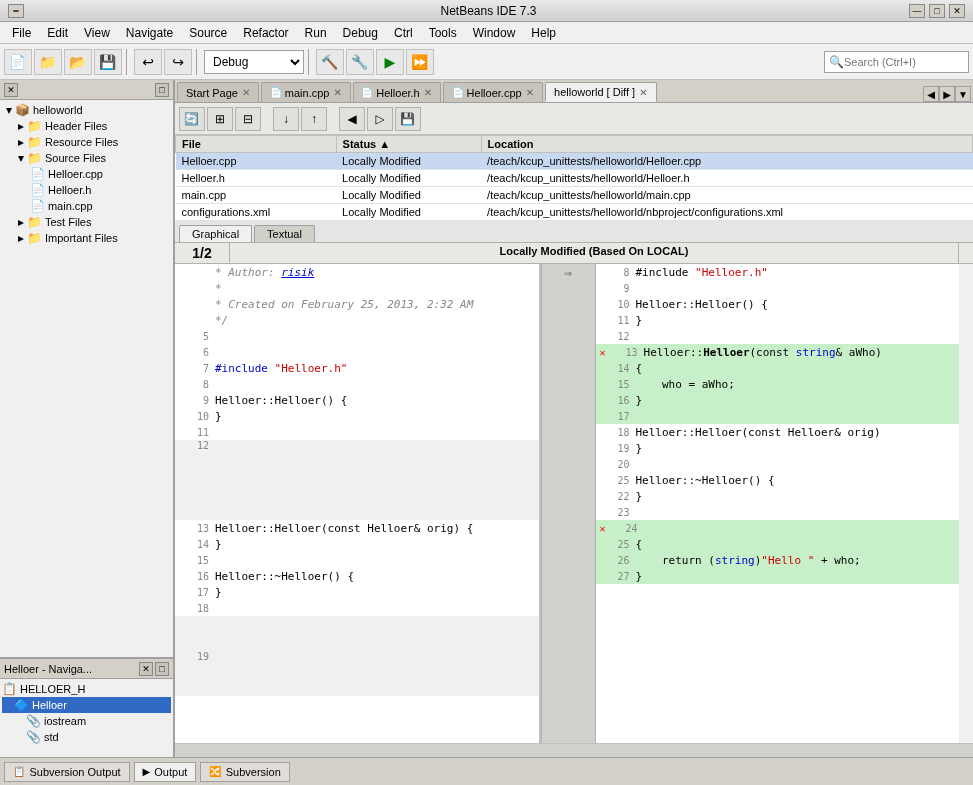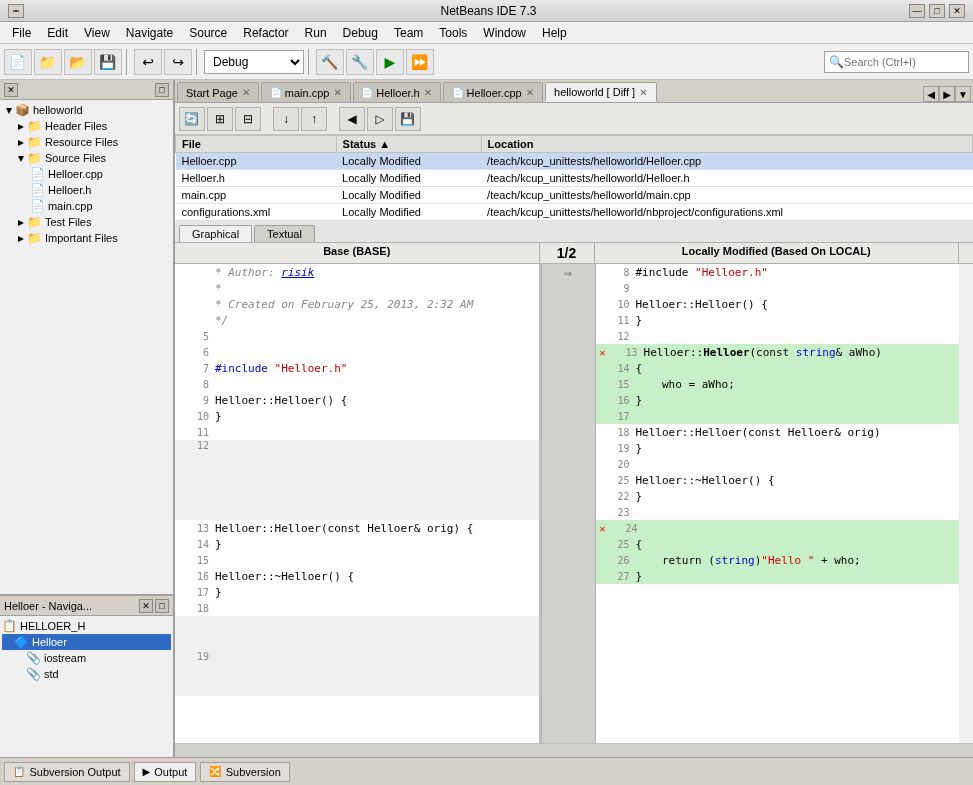--- a/index.html
+++ b/index.html
@@ -102,21 +102,21 @@
     }
     .tree-item.selected { background: #316ac5; color: #fff; }
     .tree-indent { display: inline-block; }
     .tree-icon { margin-right: 3px; font-size: 12px; }
     .tree-label { font-size: 11px; }
 
     
     .nav-panel {
       background: #f0f0f0;
       border-top: 2px solid #a0a0a0;
-      height: 163px;
+      height: 100px;
       overflow: hidden;
     }
     .nav-panel-header {
       background: #d4d0c8;
       height: 20px;
       display: flex;
       align-items: center;
       padding: 0 4px;
       border-bottom: 1px solid #a0a0a0;
       font-size: 11px;
@@ -346,21 +346,21 @@
 
 <div class="menu-bar">
   <div class="menu-item">File</div>
   <div class="menu-item">Edit</div>
   <div class="menu-item">View</div>
   <div class="menu-item">Navigate</div>
   <div class="menu-item">Source</div>
   <div class="menu-item">Refactor</div>
   <div class="menu-item">Run</div>
   <div class="menu-item">Debug</div>
-  <div class="menu-item">Team</div>
+  <div class="menu-item">Ctrl</div>
   <div class="menu-item">Tools</div>
   <div class="menu-item">Window</div>
   <div class="menu-item">Help</div>
 </div>
 
 <div class="toolbar">
   <div class="toolbar-btn" title="New">📄</div>
   <div class="toolbar-btn">📁</div>
   <div class="toolbar-btn">📂</div>
   <div class="toolbar-btn">💾</div>
@@ -559,21 +559,20 @@
     </div>
 
     <div class="diff-view-tabs">
       <div class="diff-view-tab active">Graphical</div>
       <div class="diff-view-tab">Textual</div>
     </div>
 
     <div class="diff-content">
 
       <div class="diff-headers">
-        <div class="diff-col-header" style="flex:1; border-right:1px solid #b0b0b0;">Base (BASE)</div>
         <div class="diff-col-header-mid" style="width:55px; border-right:1px solid #b0b0b0; font-size:14px; display:flex; align-items:center; justify-content:center;">1/2</div>
         <div class="diff-col-header" style="flex:1;">Locally Modified (Based On LOCAL)</div>
         <div style="width:14px;"></div>
       </div>
 
       <div class="code-diff">
 
         <div class="base-pane" style="border-right:2px solid #c0c0c0;">
           <div class="code-line comment">
             <span class="line-num"></span>

